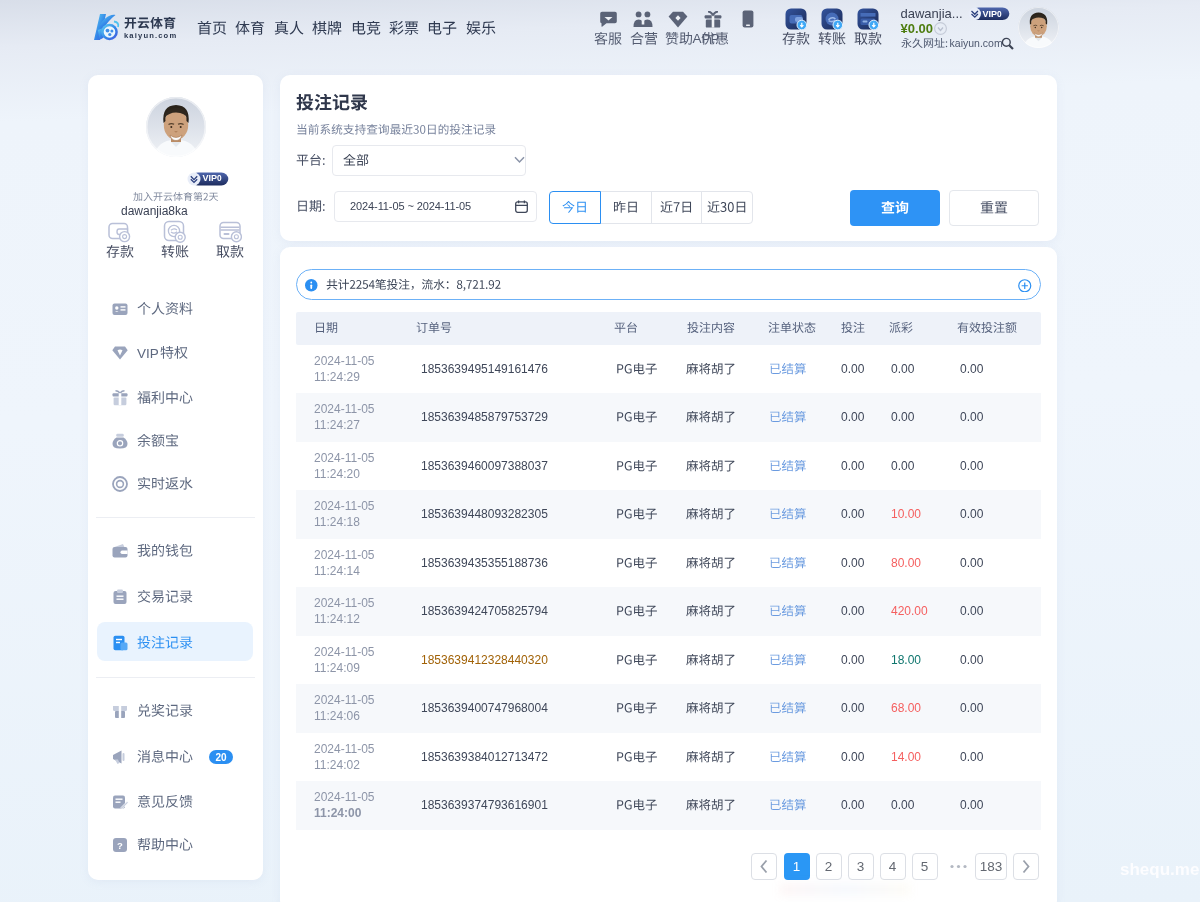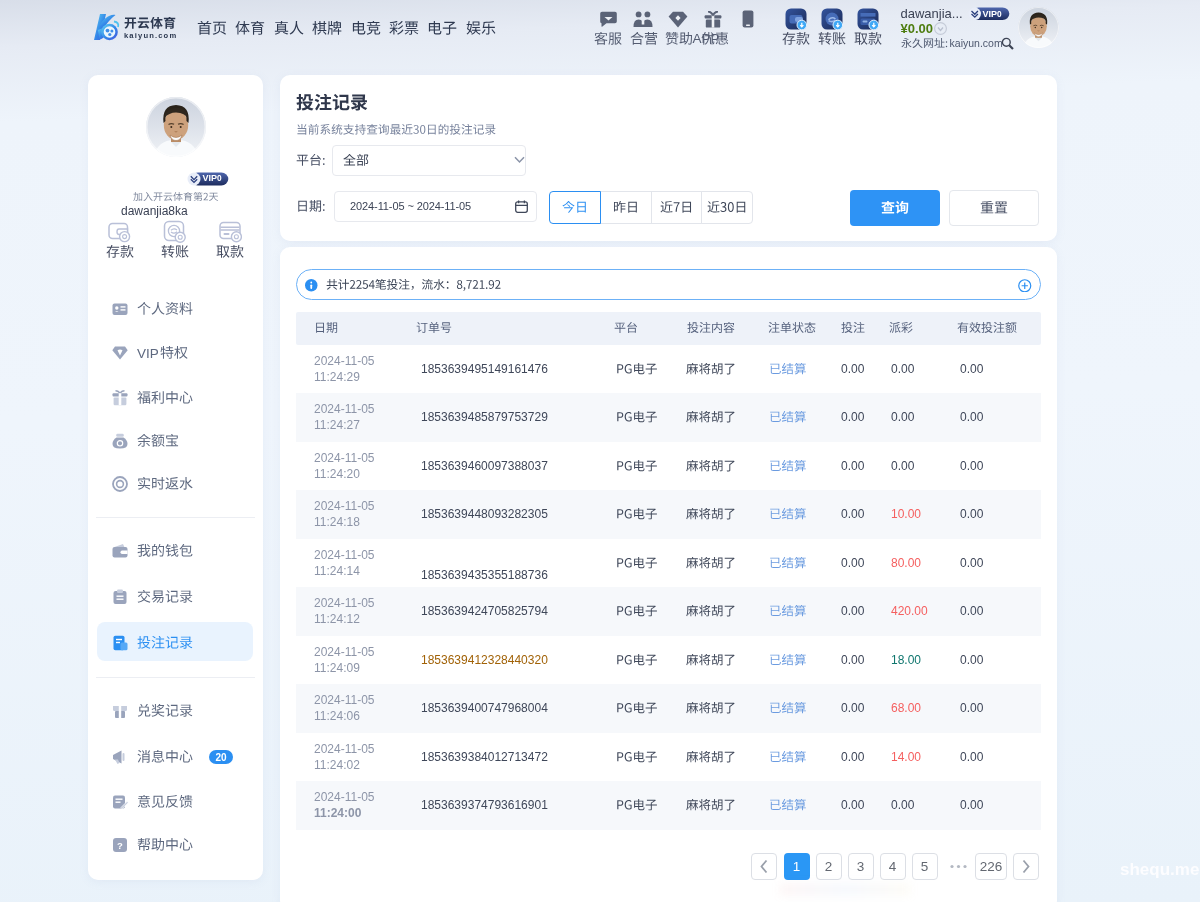--- a/index.html
+++ b/index.html
@@ -832,21 +832,21 @@
 <svg class="t" style="left:769.0px;top:508.3px" width="37.50" height="13.75" viewBox="0 -830 3000 1100" fill="#6b9be0">
     <use href="#r5df2"></use>
     <use href="#r7ed3" x="1000"></use>
     <use href="#r7b97" x="2000"></use>
   </svg>
 <div style="position:absolute;left:841.0px;top:508.25px;font-size:12.0px;color:#3f4759;line-height:12.0px;white-space:nowrap;">0.00</div>
 <div style="position:absolute;left:891.0px;top:508.25px;font-size:12.0px;color:#f55f5f;line-height:12.0px;white-space:nowrap;">10.00</div>
 <div style="position:absolute;left:960.0px;top:508.25px;font-size:12.0px;color:#3f4759;line-height:12.0px;white-space:nowrap;">0.00</div>
 <div style="position:absolute;left:314.0px;top:548.95px;font-size:12.0px;color:#8d95a8;line-height:12.0px;white-space:nowrap;">2024-11-05</div>
 <div style="position:absolute;left:314.0px;top:564.55px;font-size:12.0px;color:#8d95a8;line-height:12.0px;white-space:nowrap;">11:24:14</div>
-<div style="position:absolute;left:421.0px;top:556.75px;font-size:12.0px;color:#3f4759;line-height:12.0px;white-space:nowrap;margin-top:12px;">1853639435355188736</div>
+<div style="position:absolute;left:421.0px;top:556.75px;font-size:12.0px;color:#3f4759;line-height:12.0px;white-space:nowrap;">1853639435355188736</div>
 <svg class="t" style="left:616.0px;top:556.8px" width="41.52" height="13.75" viewBox="0 -830 3322 1100" fill="#3f4759">
     <use href="#r50"></use>
     <use href="#r47" x="633"></use>
     <use href="#r7535" x="1322"></use>
     <use href="#r5b50" x="2322"></use>
   </svg>
 <svg class="t" style="left:686.0px;top:556.8px" width="50.00" height="13.75" viewBox="0 -830 4000 1100" fill="#3f4759">
     <use href="#r9ebb"></use>
     <use href="#r5c06" x="1000"></use>
     <use href="#r80e1" x="2000"></use>
@@ -986,21 +986,21 @@
 <div style="position:absolute;left:736.5px;top:859.75px;font-size:13.5px;color:#fff;line-height:13.5px;white-space:nowrap;width:120.0px;text-align:center;">1</div>
 <div style="position:absolute;left:815.5px;top:853.0px;width:26.0px;height:27.0px;background:#fff;border:1px solid #dcdfe5;border-radius:4px"></div>
 <div style="position:absolute;left:768.5px;top:859.75px;font-size:13.5px;color:#636871;line-height:13.5px;white-space:nowrap;width:120.0px;text-align:center;">2</div>
 <div style="position:absolute;left:847.5px;top:853.0px;width:26.0px;height:27.0px;background:#fff;border:1px solid #dcdfe5;border-radius:4px"></div>
 <div style="position:absolute;left:800.5px;top:859.75px;font-size:13.5px;color:#636871;line-height:13.5px;white-space:nowrap;width:120.0px;text-align:center;">3</div>
 <div style="position:absolute;left:879.5px;top:853.0px;width:26.0px;height:27.0px;background:#fff;border:1px solid #dcdfe5;border-radius:4px"></div>
 <div style="position:absolute;left:832.5px;top:859.75px;font-size:13.5px;color:#636871;line-height:13.5px;white-space:nowrap;width:120.0px;text-align:center;">4</div>
 <div style="position:absolute;left:911.5px;top:853.0px;width:26.0px;height:27.0px;background:#fff;border:1px solid #dcdfe5;border-radius:4px"></div>
 <div style="position:absolute;left:864.5px;top:859.75px;font-size:13.5px;color:#636871;line-height:13.5px;white-space:nowrap;width:120.0px;text-align:center;">5</div>
 <div style="position:absolute;left:975.0px;top:853.0px;width:32.0px;height:27.0px;background:#fff;border:1px solid #dcdfe5;border-radius:4px"></div>
-<div style="position:absolute;left:931.0px;top:859.75px;font-size:13.5px;color:#636871;line-height:13.5px;white-space:nowrap;width:120.0px;text-align:center;">226</div>
+<div style="position:absolute;left:931.0px;top:859.75px;font-size:13.5px;color:#636871;line-height:13.5px;white-space:nowrap;width:120.0px;text-align:center;">183</div>
 <div style="position:absolute;left:1013.0px;top:853.0px;width:26.0px;height:27.0px;background:#fff;border:1px solid #dcdfe5;border-radius:4px"></div>
 <svg style="position:absolute;left:1013.0px;top:853.0px;" width="26.0" height="27.0" viewBox="0 0 26.0 27.0">
     <path d="M10.5 7.5 L15.5 13.5 L10.5 19.5" fill="none" stroke="#9aa0ab" stroke-width="1.8"></path>
   </svg>
 <svg style="position:absolute;left:950.0px;top:864.0px;" width="18.0" height="5.0" viewBox="0 0 18.0 5.0">
     <circle cx="2" cy="2.5" r="1.6" fill="#b3b8c2"></circle>
     <circle cx="8.5" cy="2.5" r="1.6" fill="#b3b8c2"></circle>
     <circle cx="15" cy="2.5" r="1.6" fill="#b3b8c2"></circle>
   </svg>
 <div style="position:absolute;left:780px;top:883px;width:130px;height:13px;background:linear-gradient(90deg,rgba(230,130,130,0.07),rgba(130,165,230,0.07),rgba(230,205,130,0.07));filter:blur(4px)"></div>

